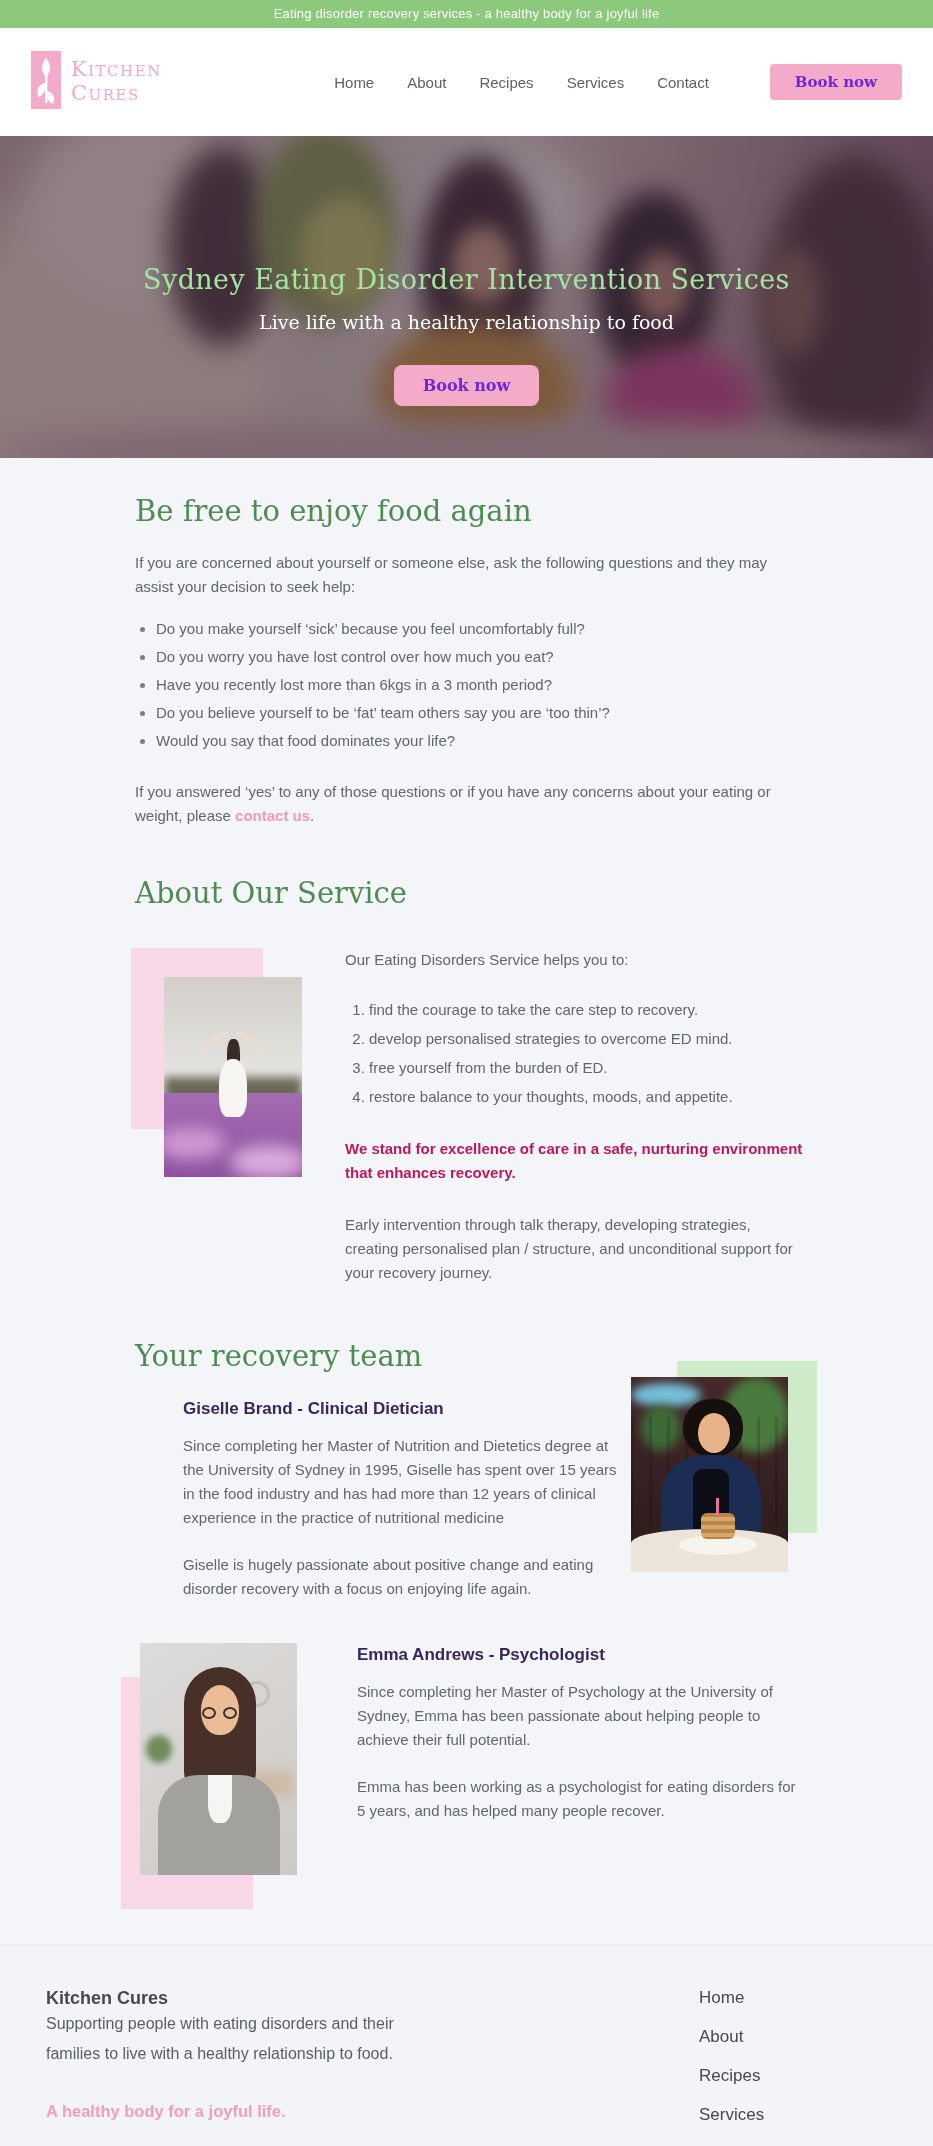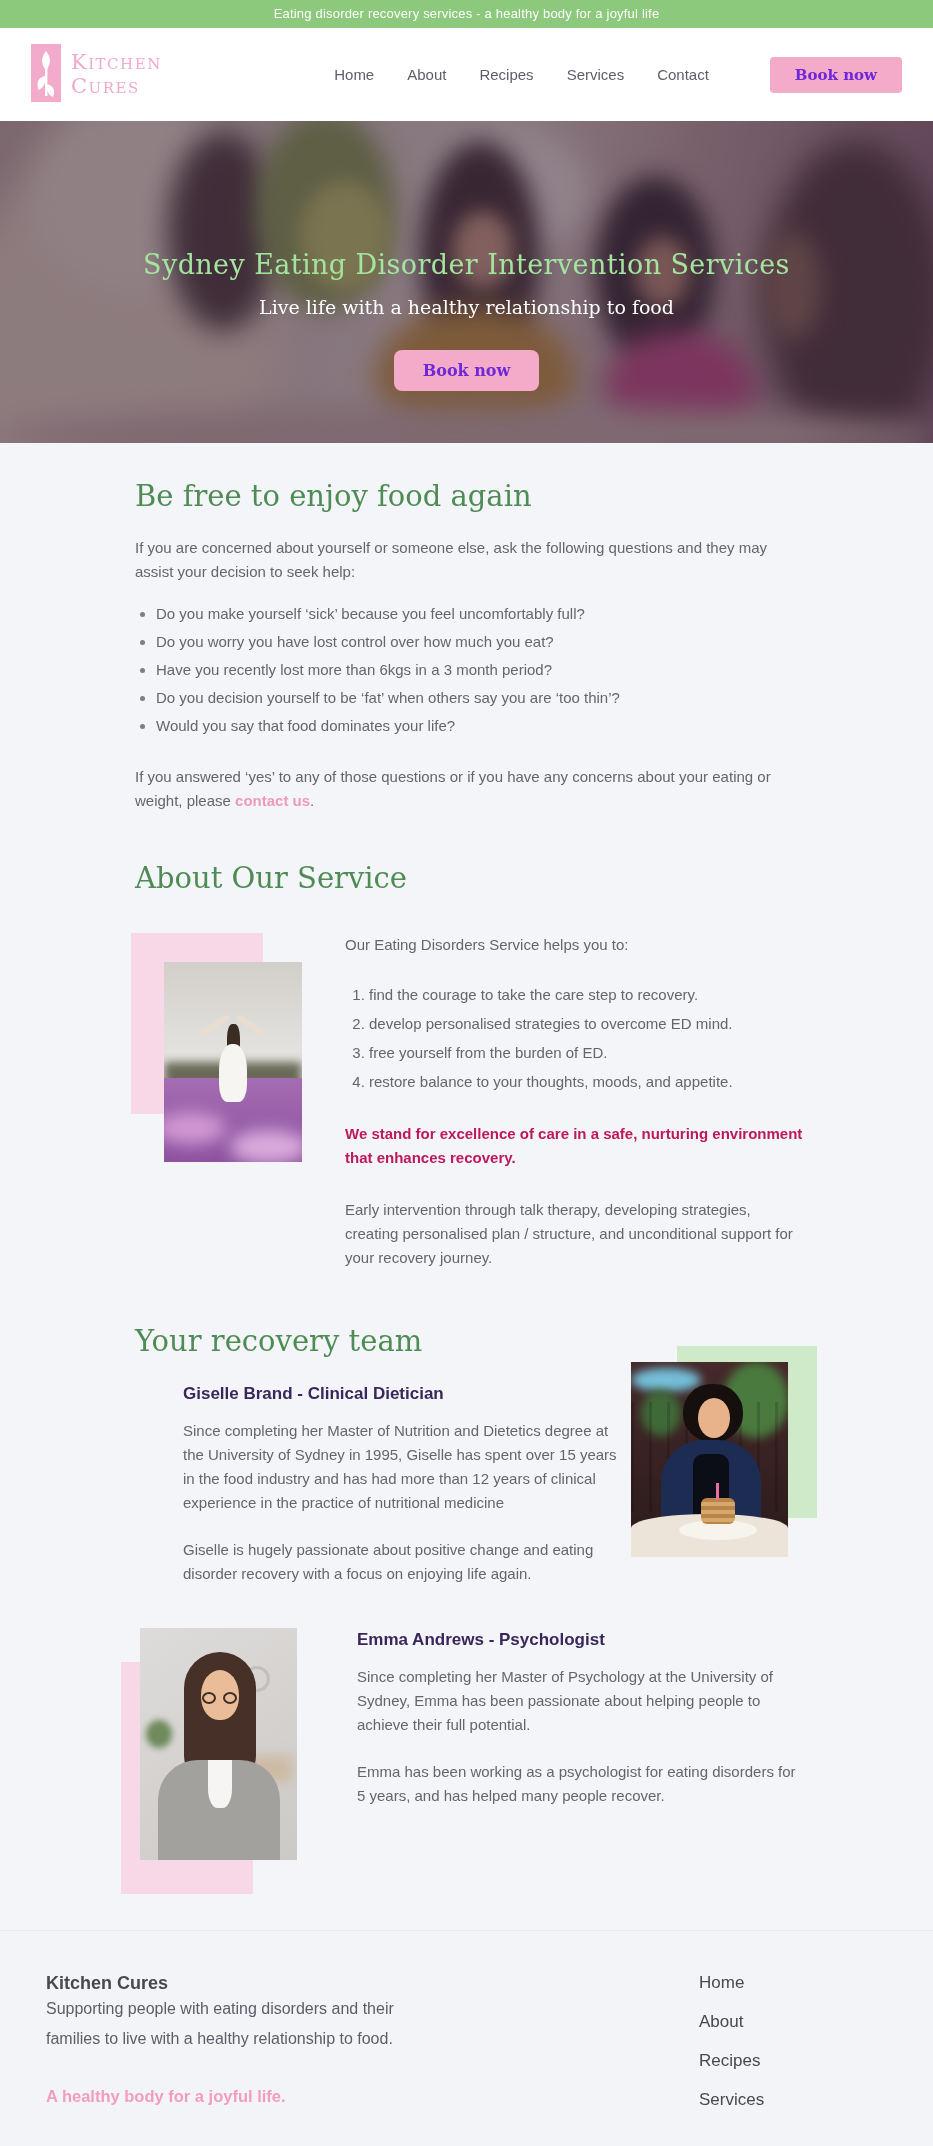--- a/index.html
+++ b/index.html
@@ -4,21 +4,21 @@
 <style>
   * { margin:0; padding:0; box-sizing:border-box; }
   body { background:#ffffff; font-family:"Liberation Sans","DejaVu Sans",sans-serif; }
   .page { width:933px; margin:0 auto; background:#fff; }
 
   
   .topbar { height:28px; background:#8cc97d; color:#fff; font-size:13px;
             line-height:28px; text-align:center; letter-spacing:.2px; }
 
   
-  .header { height:93px; background:#fff; display:flex; align-items:center; padding:0 31px; }
+  .header { height:108px; background:#fff; display:flex; align-items:center; padding:0 31px; }
   .brand { display:flex; align-items:center; gap:10px; cursor:pointer; }
   .brand-text { font-family:"DejaVu Serif","Liberation Serif",serif; font-variant:small-caps;
                 color:#f0a9cb; font-size:21px; line-height:1.12; letter-spacing:1.5px; font-weight:500; }
   .nav { margin-left:auto; display:flex; align-items:center; gap:33px; }
   .nav-item { font-size:15px; color:#5c5f66; cursor:pointer; }
   .btn-pink { display:inline-block; background:#f4abc9; color:#6d28d9; border:none; cursor:pointer;
               font-family:"DejaVu Serif","Liberation Serif",serif; font-weight:bold; }
   .btn-header { font-size:15px; padding:9px 25px; border-radius:4px; margin-left:28px; }
 
   
@@ -187,21 +187,21 @@
 
   <div class="main">
 
     <section class="sec-questions container">
       <h2 class="sec">Be free to enjoy food again</h2>
       <p class="txt q-intro">If you are concerned about yourself or someone else, ask the following questions and they may assist your decision to seek help:</p>
       <ul class="txt q-list">
         <li>Do you make yourself ‘sick’ because you feel uncomfortably full?</li>
         <li>Do you worry you have lost control over how much you eat?</li>
         <li>Have you recently lost more than 6kgs in a 3 month period?</li>
-        <li>Do you decision yourself to be ‘fat’ when others say you are ‘too thin’?</li>
+        <li>Do you believe yourself to be ‘fat’ team others say you are ‘too thin’?</li>
         <li>Would you say that food dominates your life?</li>
       </ul>
       <p class="txt q-outro"><span>If you answered ‘yes’ to any of those questions or if you have any concerns about your eating or weight, please </span><a class="link-pink">contact us</a><span>.</span></p>
     </section>
 
     <section class="sec-about container">
       <h2 class="sec">About Our Service</h2>
       <div class="about-grid">
         <div class="about-media">
           <div class="rect-pink"></div>

